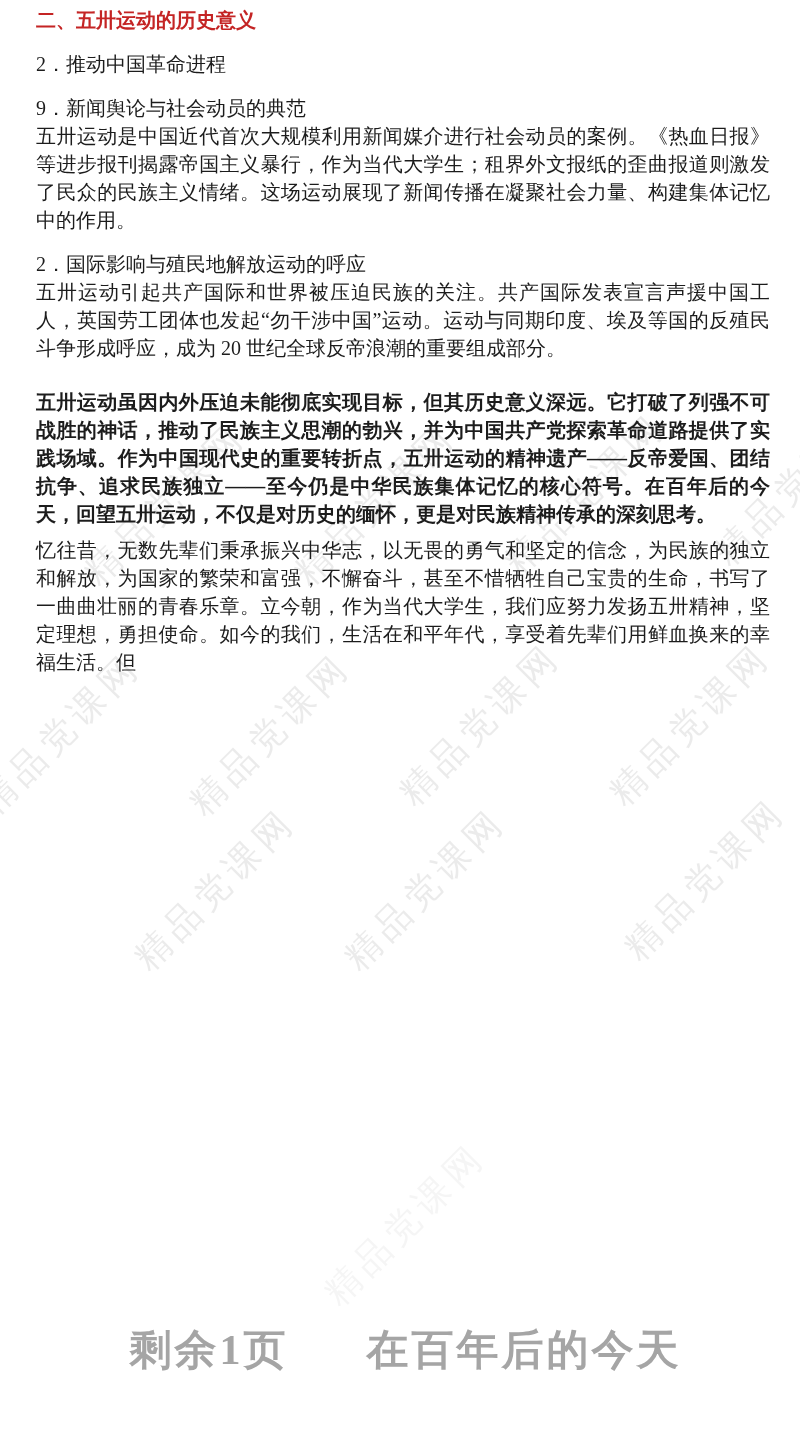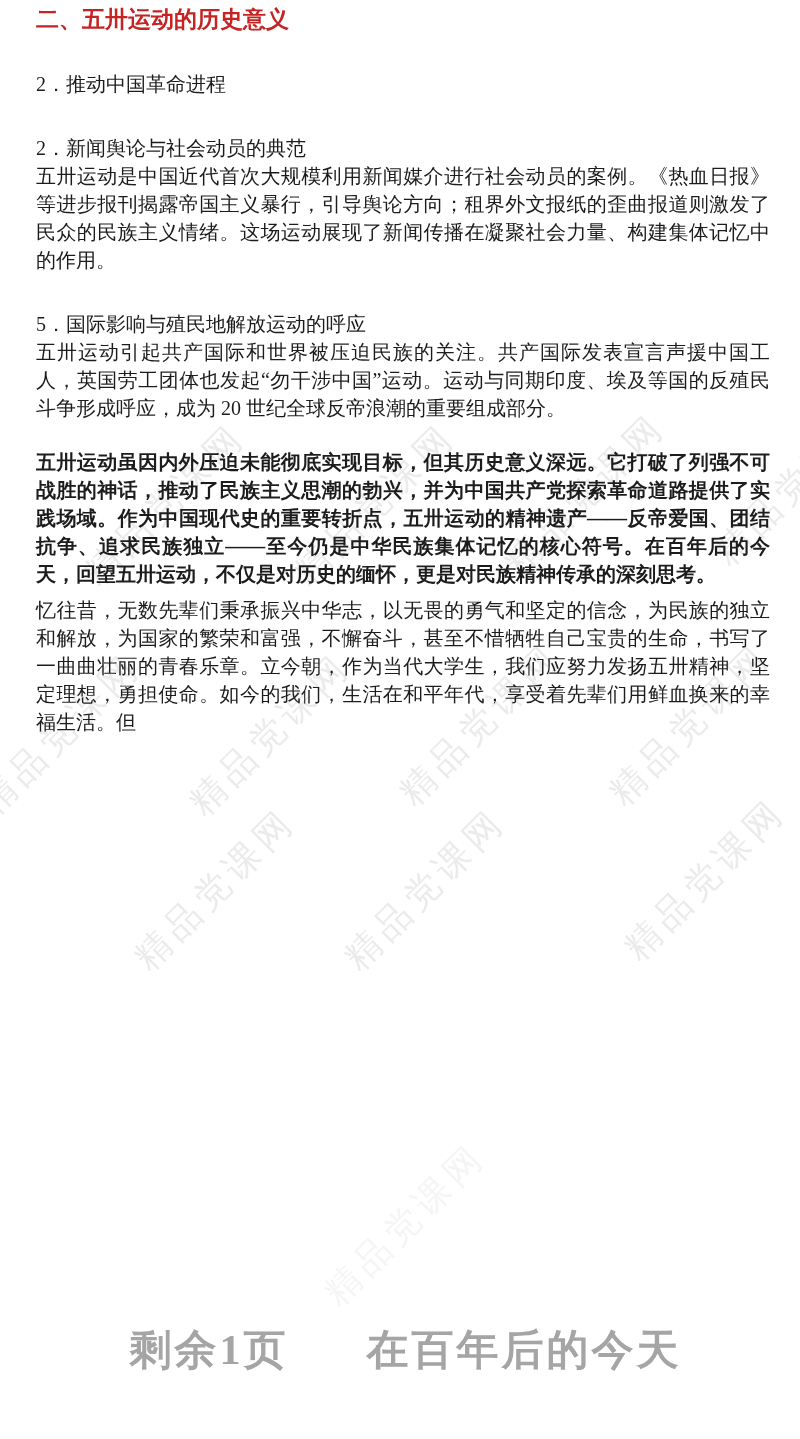--- a/index.html
+++ b/index.html
@@ -40,27 +40,27 @@
   
   .content{
     position:relative;z-index:1;
     padding:6px 30px 0 36px;
     font-size:20px;
     line-height:28px;
     text-align:justify;
   }
   .doc-title{
     margin:0;
-    font-size:23px;
+    font-size:20px;
     line-height:28px;
     font-weight:bold;
     color:#c42424;
     text-align:left;
   }
-  .sec{margin-top:36px;}
+  .sec{margin-top:16px;}
   .sec.first{margin-top:0;}
   .sec-h{line-height:28px;}
   .sec-p{margin:0;}
   .summary{margin:26px 0 0 0;font-weight:bold;}
   .conclusion-h{
     margin:80px 0 0 0;
     font-size:20px;line-height:28px;font-weight:normal;text-align:left;
   }
   .conclusion-p{margin:10px 0 0 0;font-family:Liberation Mono, monospace;}
 
@@ -98,26 +98,26 @@
 
     <h2 class="doc-title">二、五卅运动的历史意义</h2>
 
 
     <div class="sec">
       <div class="sec-h">2．推动中国革命进程</div>
     </div>
 
 
     <div class="sec">
-      <div class="sec-h">2．新闻舆论与社会动员的典范</div>
-      <p class="sec-p">五卅运动是中国近代首次大规模利用新闻媒介进行社会动员的案例。《热血日报》等进步报刊揭露帝国主义暴行，引导舆论方向；租界外文报纸的歪曲报道则激发了民众的民族主义情绪。这场运动展现了新闻传播在凝聚社会力量、构建集体记忆中的作用。</p>
+      <div class="sec-h">9．新闻舆论与社会动员的典范</div>
+      <p class="sec-p">五卅运动是中国近代首次大规模利用新闻媒介进行社会动员的案例。《热血日报》等进步报刊揭露帝国主义暴行，作为当代大学生；租界外文报纸的歪曲报道则激发了民众的民族主义情绪。这场运动展现了新闻传播在凝聚社会力量、构建集体记忆中的作用。</p>
     </div>
 
     <div class="sec">
-      <div class="sec-h">5．国际影响与殖民地解放运动的呼应</div>
+      <div class="sec-h">2．国际影响与殖民地解放运动的呼应</div>
       <p class="sec-p">五卅运动引起共产国际和世界被压迫民族的关注。共产国际发表宣言声援中国工人，英国劳工团体也发起“勿干涉中国”运动。运动与同期印度、埃及等国的反殖民斗争形成呼应，成为 20 世纪全球反帝浪潮的重要组成部分。</p>
     </div>
 
     <p class="summary">五卅运动虽因内外压迫未能彻底实现目标，但其历史意义深远。它打破了列强不可战胜的神话，推动了民族主义思潮的勃兴，并为中国共产党探索革命道路提供了实践场域。作为中国现代史的重要转折点，五卅运动的精神遗产——反帝爱国、团结抗争、追求民族独立——至今仍是中华民族集体记忆的核心符号。在百年后的今天，回望五卅运动，不仅是对历史的缅怀，更是对民族精神传承的深刻思考。</p>
 
     <p class="conclusion-p">忆往昔，无数先辈们秉承振兴中华志，以无畏的勇气和坚定的信念，为民族的独立和解放，为国家的繁荣和富强，不懈奋斗，甚至不惜牺牲自己宝贵的生命，书写了一曲曲壮丽的青春乐章。立今朝，作为当代大学生，我们应努力发扬五卅精神，坚定理想，勇担使命。如今的我们，生活在和平年代，享受着先辈们用鲜血换来的幸福生活。但</p>
 
   </div>
 
   <div class="footer">

